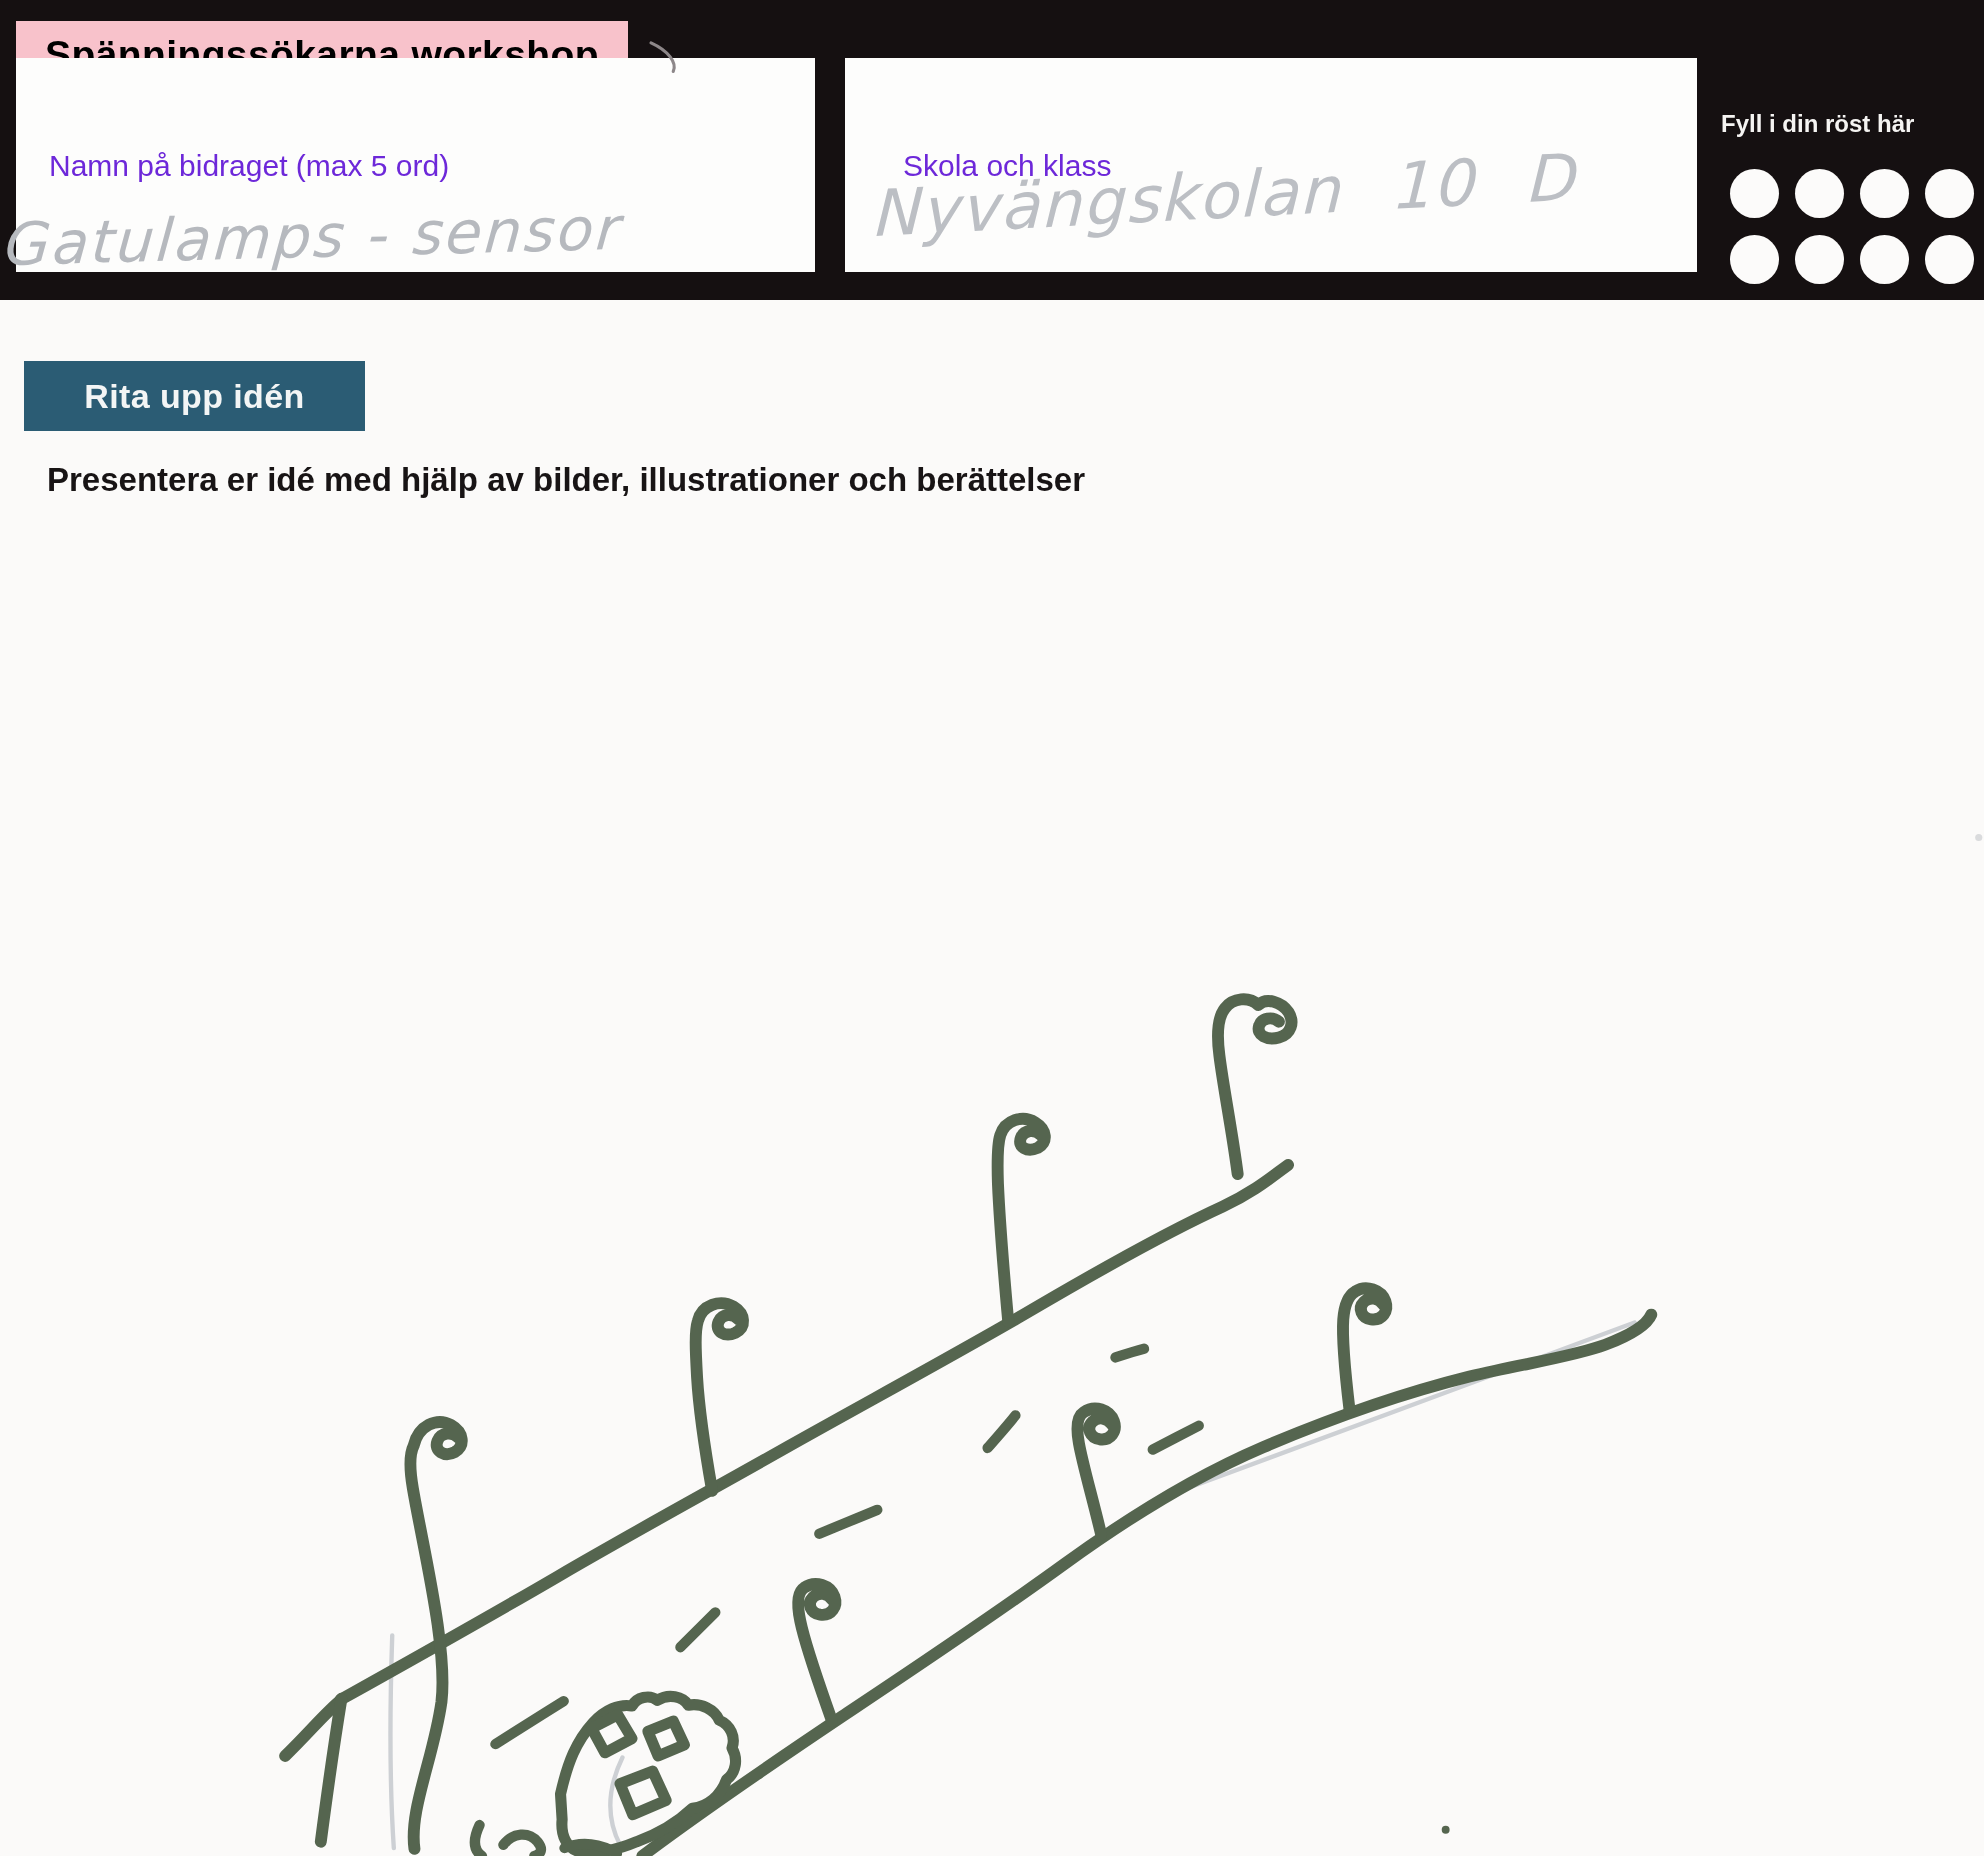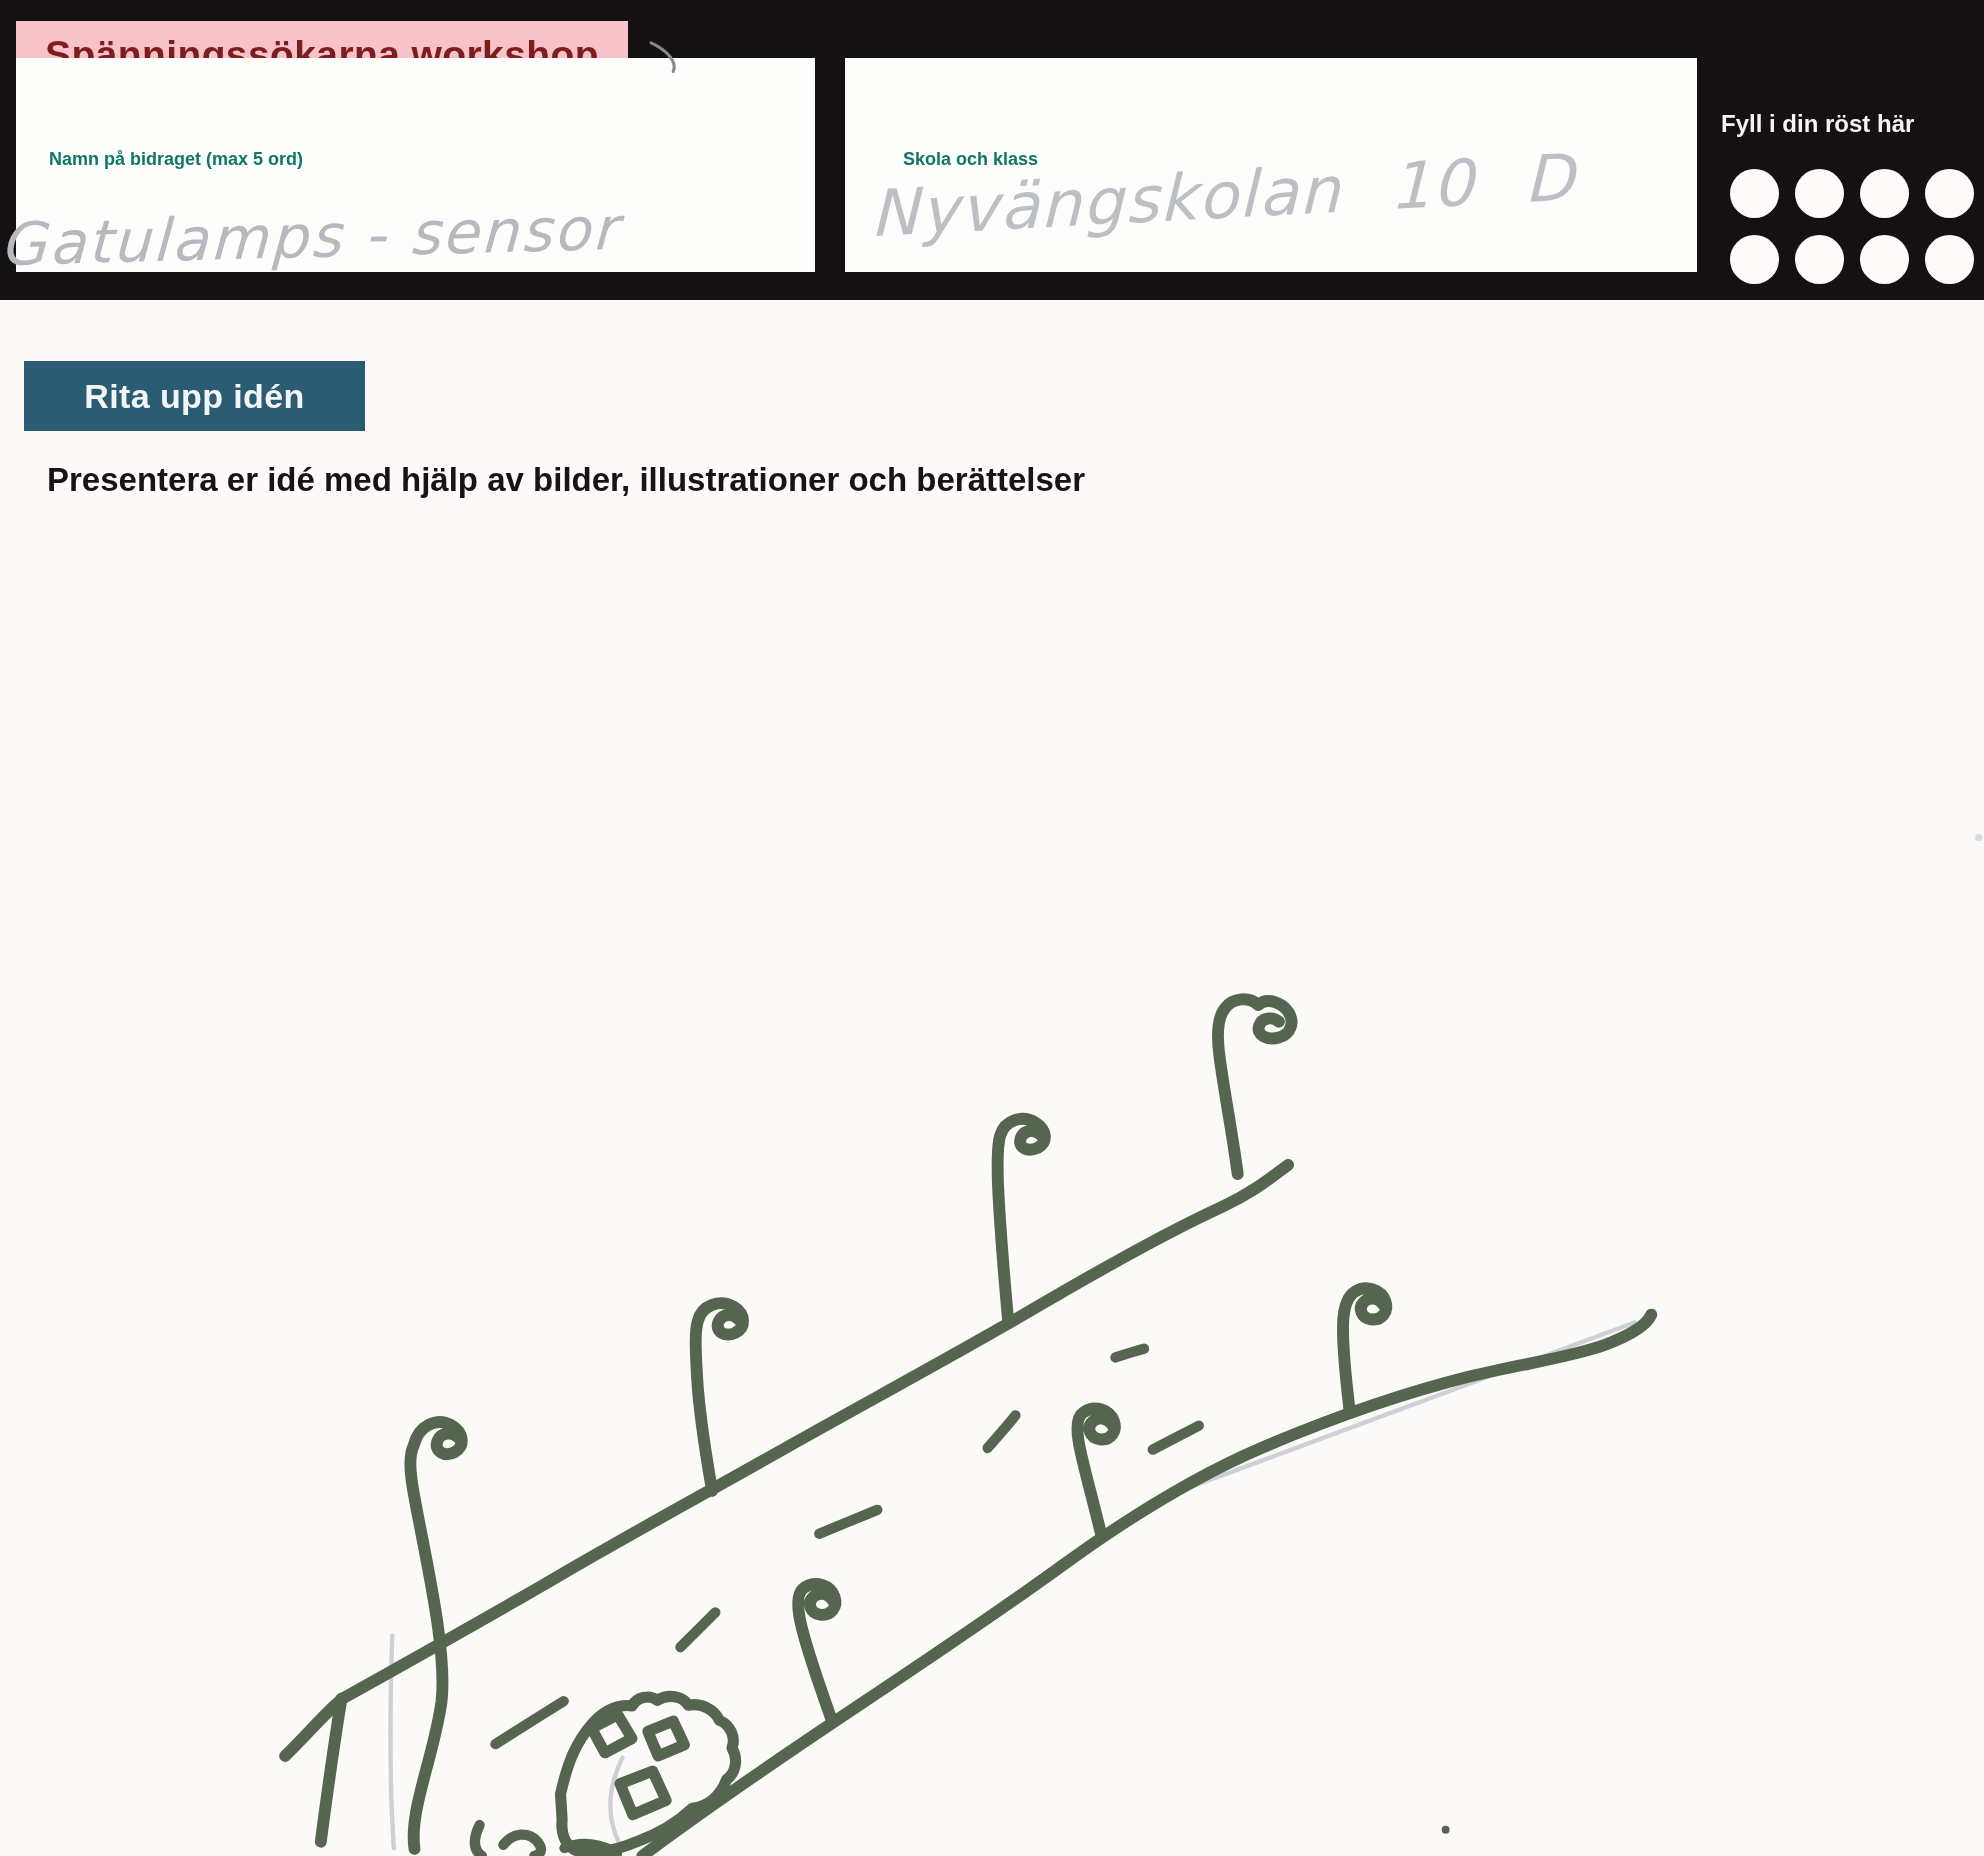--- a/index.html
+++ b/index.html
@@ -3,26 +3,26 @@
 <meta charset="utf-8">
 <style>
   html,body{margin:0;padding:0;background:#e8e6e4;}
   .page{position:relative;width:2625px;height:1856px;background:#fbfaf9;overflow:hidden;
         font-family:"Liberation Sans",sans-serif;}
   
   .topbar{position:absolute;left:0;top:0;width:2584px;height:300px;background:#151011;}
   
   .banner{position:absolute;left:16px;top:20.6px;width:612px;height:69px;background:#f8c2cb;
           display:flex;align-items:center;}
-  .banner span{padding-left:29px;font-size:39px;font-weight:bold;color:#7f1d1d;letter-spacing:0.4px;}
+  .banner span{padding-left:29px;font-size:39px;font-weight:bold;color:#000000;letter-spacing:0.4px;}
   
   .fbox{position:absolute;top:58px;height:214px;background:#fdfdfc;}
   .box-namn{left:16px;width:799px;}
   .box-skola{left:845px;width:852px;}
-  .box-label{position:absolute;font-size:18px;font-weight:bold;color:#0f766e;white-space:nowrap;}
+  .box-label{position:absolute;font-size:30px;font-weight:normal;color:#6d28d9;white-space:nowrap;}
   .box-namn .box-label{left:33px;top:91px;}
   .box-skola .box-label{left:58px;top:91px;}
   .handwriting{position:absolute;font-family:"DejaVu Sans",sans-serif;font-style:italic;
                white-space:nowrap;transform-origin:left center;}
   .hw1{left:-11px;top:152px;font-size:59px;color:#b6b9be;letter-spacing:2.4px;transform:rotate(-1.5deg) skewX(-6deg);}
   .hw2{left:31px;top:119px;font-size:64px;color:#bcbfc4;letter-spacing:1.6px;word-spacing:28px;
        transform:rotate(-3deg) skewX(-6deg);}
   
   .vote-label{position:absolute;left:1721px;top:110px;font-size:24px;font-weight:bold;color:#f5f4f2;white-space:nowrap;}
   .vote-circle{position:absolute;width:49px;height:49px;border-radius:50%;background:#fcfbfa;}

